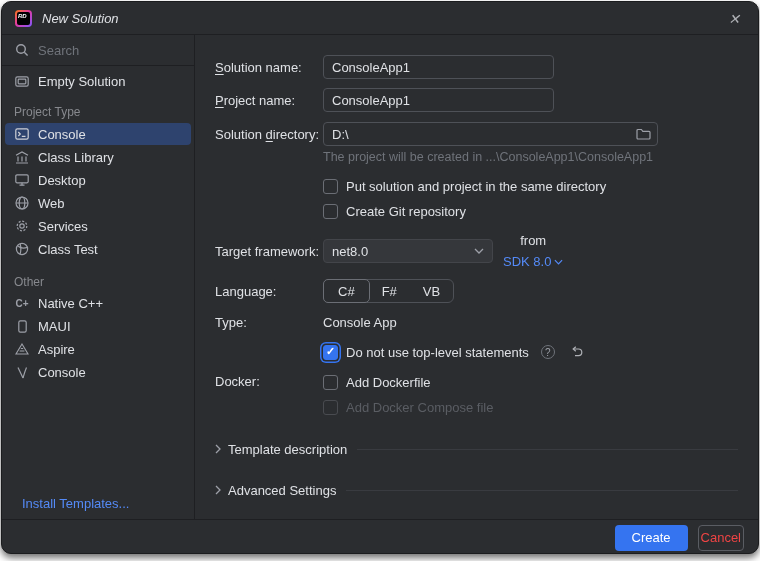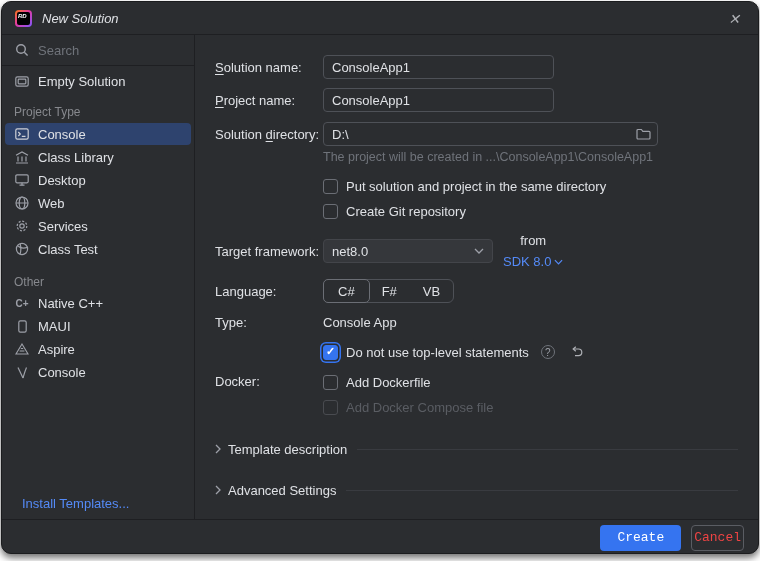--- a/index.html
+++ b/index.html
@@ -59,21 +59,21 @@
   .sdk-link { color:#548AF7; display:flex; align-items:center; gap:3px; cursor:pointer; }
   .seg { display:inline-flex; border:1px solid #4E5157; border-radius:6px; height:24px; align-items:stretch; }
   .seg-opt { padding:0 13px; display:flex; align-items:center; justify-content:center; color:#DFE1E5; cursor:pointer; }
   .seg-opt.selected { border:1px solid #6B6E75; border-radius:5px; margin:-1px; padding:0 14px; background:#2B2D30; }
   .help-circle { width:14px; height:14px; border:1px solid #6F737A; border-radius:50%; color:#9DA0A8; font-size:10px; display:inline-flex; align-items:center; justify-content:center; margin-left:4px; cursor:pointer; }
   .undo-icon { color:#AFB1B6; margin-left:7px; cursor:pointer; display:inline-flex; }
   .collapse-row { display:flex; align-items:center; cursor:pointer; height:16px; }
   .collapse-row .chev { color:#9DA0A8; margin-right:7px; display:flex; }
   .collapse-row .hline { flex:1; height:1px; background:#393B40; margin-left:10px; }
   
-  .btn { height:26px; border-radius:4px; font-size:13px; display:flex; align-items:center; justify-content:center; cursor:pointer; font-family:Liberation Mono, monospace;text-align:right; }
+  .btn { height:26px; border-radius:4px; font-size:13px; display:flex; align-items:center; justify-content:center; cursor:pointer; font-family:Liberation Sans, sans-serif;text-align:right; }
   .btn-primary { background:#3574F0; color:#fff; padding:0 17px; border:none; }
   .btn-secondary { background:transparent; color:#ef4444; border:1px solid #5A5D63; padding:0 2px; }
   svg { display:block; }
 </style>
 </head>
 <body>
 
 <div class="dialog">
 
   <div class="titlebar">

